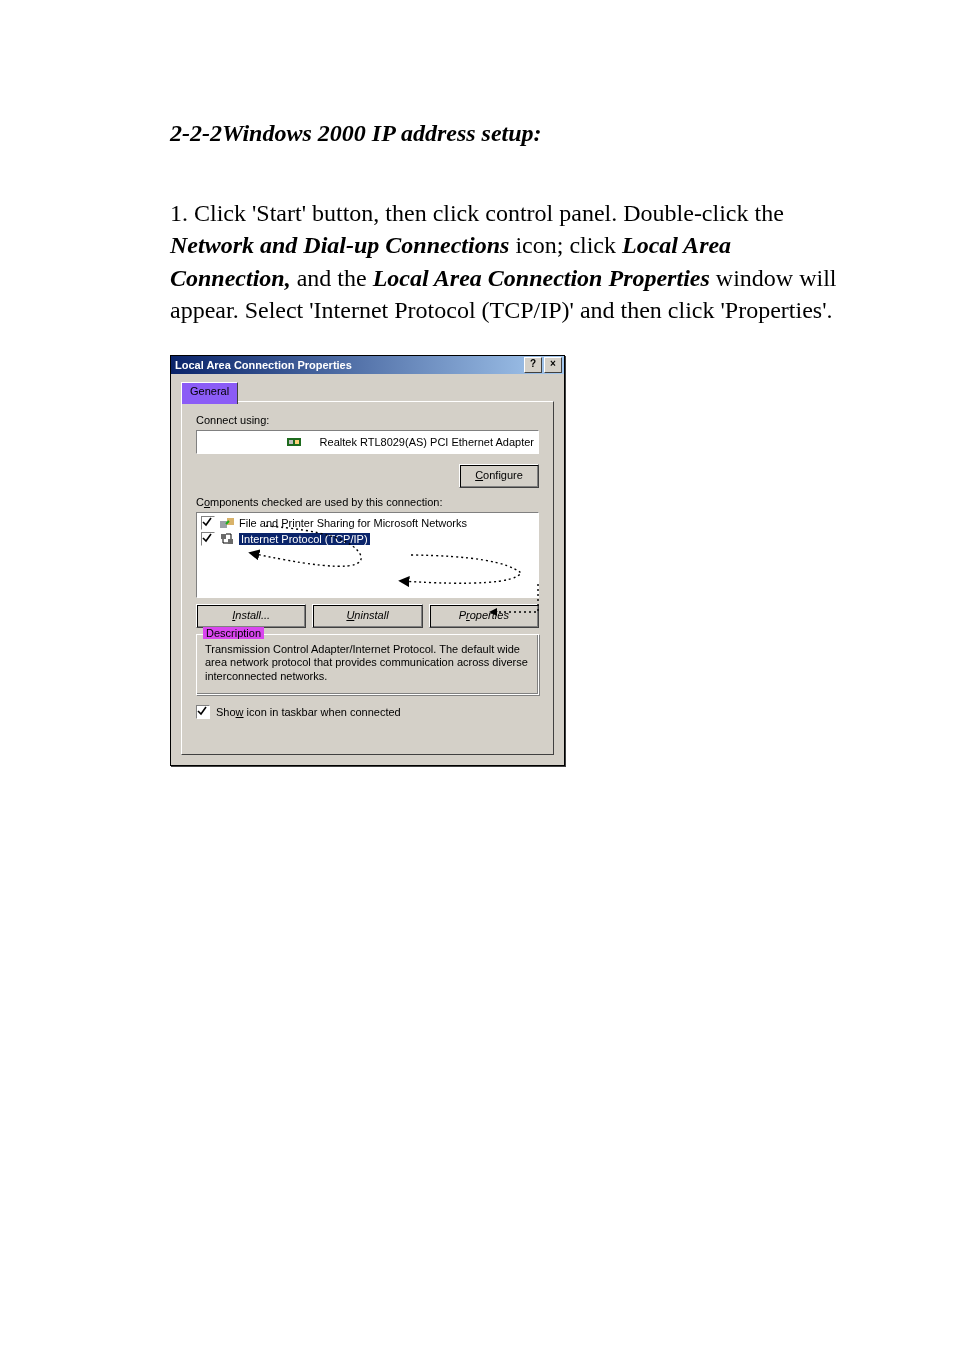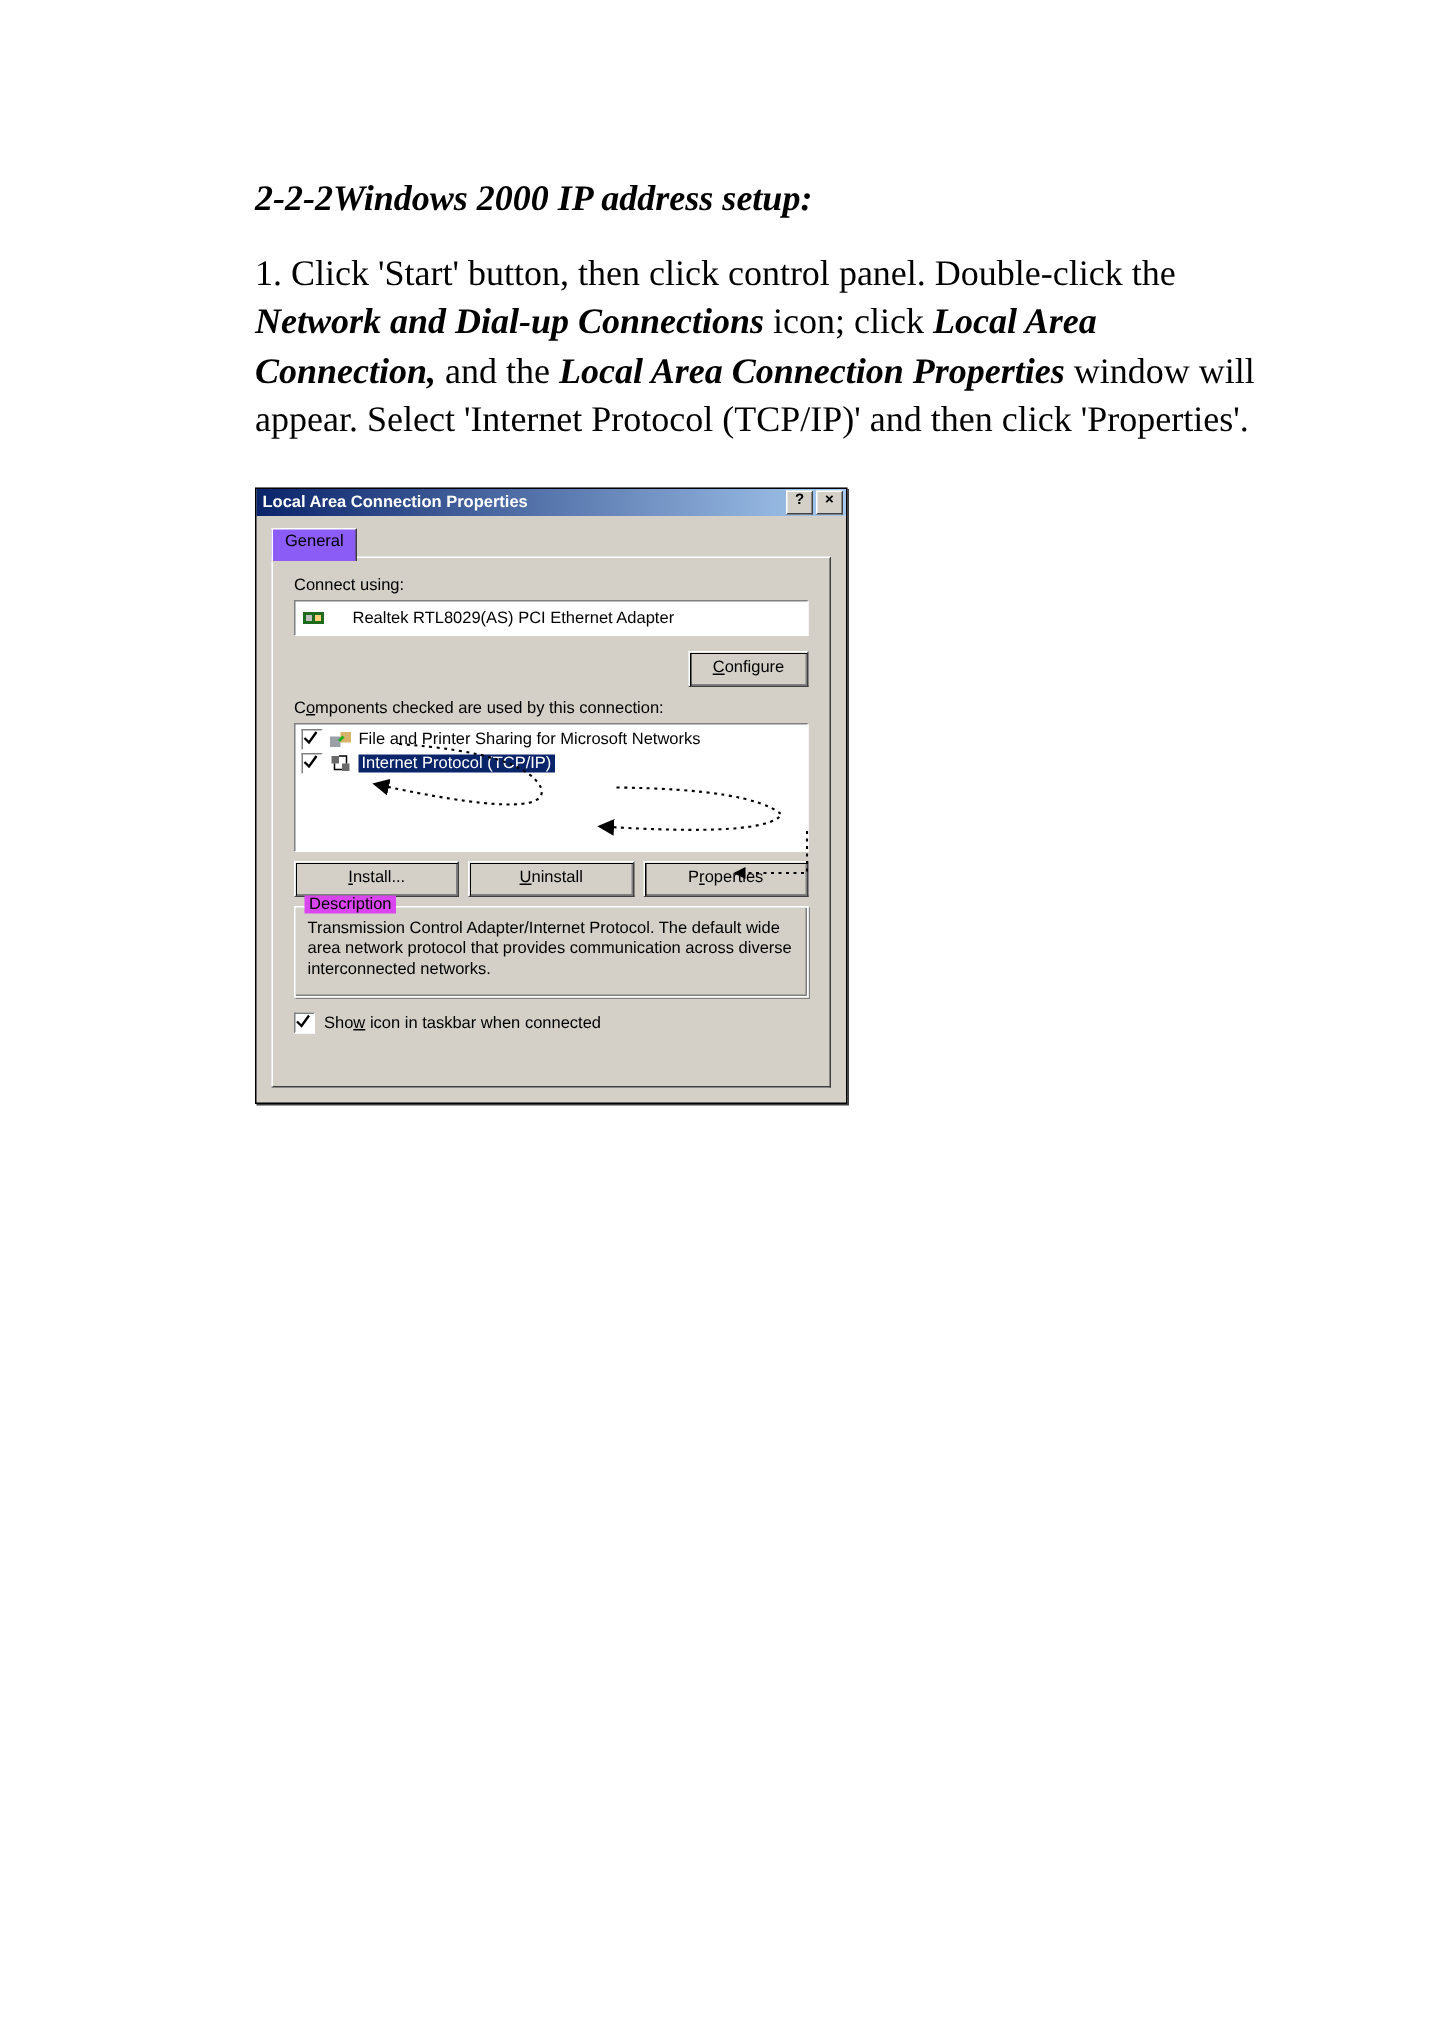--- a/index.html
+++ b/index.html
@@ -10,21 +10,21 @@
     height: 1350px;
     position: relative;
   }
   .page {
     padding: 120px 108px 0 170px;
   }
   .heading {
     font-size: 24px;
     font-weight: bold;
     font-style: italic;
-    margin-bottom: 20px;
+    margin-bottom: 50px;
   }
   .body-text {
     font-size: 24px;
     line-height: 1.35;
   }
   .body-text .bi { font-weight: bold; font-style: italic; }
 
   
   .dialog {
     width: 393px;
@@ -91,20 +91,21 @@
   .adapter-box {
     border: 1px solid #808080;
     border-right-color: #fff;
     border-bottom-color: #fff;
     background: #fff;
     padding: 3px 4px;
     display: flex;
     align-items: center;
     gap: 18px;
     margin-bottom: 10px;
+    justify-content: flex-end;
   }
   .nic-svg { width: 16px; height: 16px; flex: none; }
   .btn {
     background: #d4d0c8;
     border: 1px solid #fff;
     border-right-color: #404040;
     border-bottom-color: #404040;
     height: 22px;
     font-family: Tahoma, Arial, sans-serif;
     font-size: 11px;
@@ -269,21 +270,21 @@
             <defs>
               <marker id="ah" markerWidth="8" markerHeight="8" refX="6" refY="4" orient="auto">
                 <path d="M0 0 L8 4 L0 8 Z" fill="#000"></path>
               </marker>
             </defs>
             <path d="M55 8 Q140 14 150 38 Q155 60 40 35" stroke="#000" stroke-width="1.4" stroke-dasharray="2 3" fill="none" marker-end="url(#ah)"></path>
             <path d="M200 37 Q290 38 310 55 Q300 70 190 63" stroke="#000" stroke-width="1.4" stroke-dasharray="2 3" fill="none" marker-end="url(#ah)"></path>
           </svg>
         </div>
 
-        <div class="btn-row-3" style="position:relative;">
+        <div class="btn-row-3" style="position:relative;font-style:italic;">
           <div class="btn"><span class="u">I</span>nstall...</div>
           <div class="btn"><span class="u">U</span>ninstall</div>
           <div class="btn">P<span class="u">r</span>operties</div>
           <svg class="callout" style="position:absolute; right:-4px; top:-22px; width:60px; height:40px;" viewBox="0 0 60 40">
             <path d="M55 2 L55 30 L10 30" stroke="#000" stroke-width="1.4" stroke-dasharray="2 3" fill="none"></path>
             <path d="M14 26 L6 30 L14 34 Z" fill="#000"></path>
           </svg>
         </div>
 
         <div class="fieldset">

